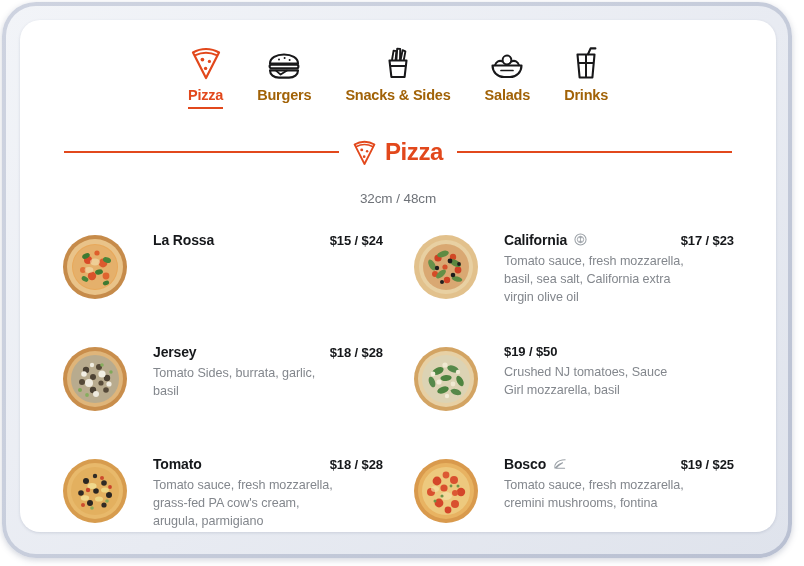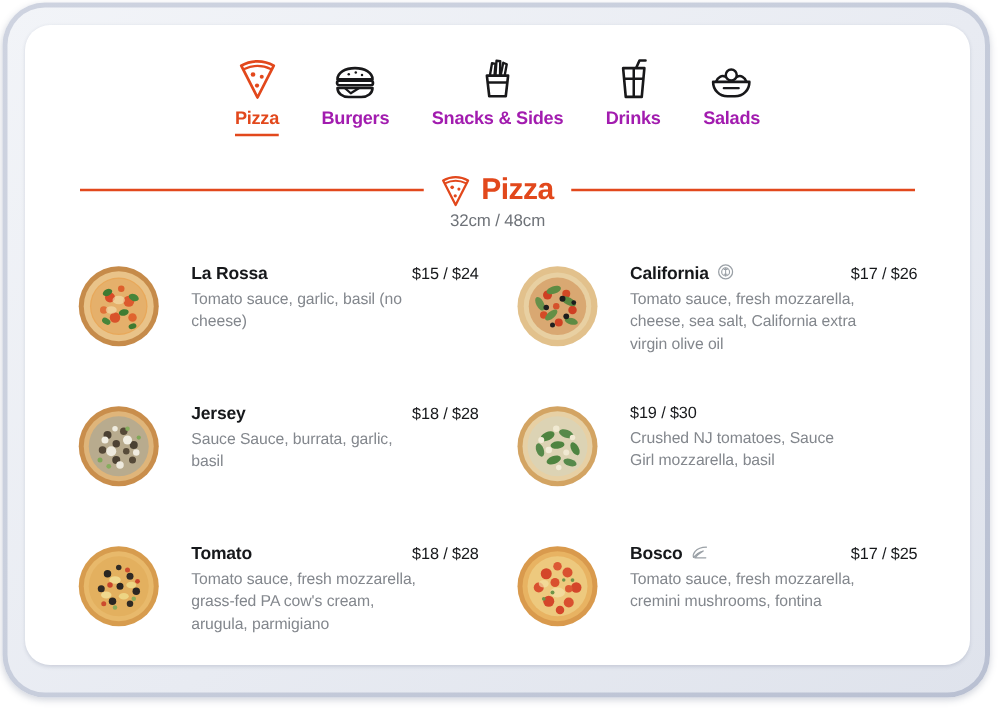--- a/index.html
+++ b/index.html
@@ -67,21 +67,21 @@
   .nav-icon {
     height: 36px;
     display: flex;
     align-items: flex-end;
     justify-content: center;
     margin-bottom: 7px;
   }
   .nav-label {
     font-size: 14.5px;
     font-weight: bold;
-    color: #a21caf;
+    color: #a16207;
     letter-spacing: -0.2px;
     padding-bottom: 3px;
     border-bottom: 2px solid transparent;
     line-height: 1.15;
   }
   .nav-tab.active .nav-label {
     color: #e2481c;
     border-bottom-color: #e2481c;
   }
 
@@ -107,21 +107,21 @@
     font-size: 24px;
     font-weight: bold;
     color: #e2481c;
     letter-spacing: -0.4px;
     line-height: 1;
   }
   #section-subtitle {
     text-align: center;
     font-size: 13.5px;
     color: #6e7278;
-    margin-top: 3px;
+    margin-top: 25px;
     letter-spacing: -0.1px;
   }
 
   
   #menu-grid {
     display: grid;
     grid-template-columns: 1fr 1fr;
     column-gap: 30px;
     row-gap: 0;
     margin: 16px 42px 0 42px;
@@ -161,21 +161,21 @@
   }
   .item-name {
     font-size: 14px;
     font-weight: bold;
     color: #16181b;
     letter-spacing: -0.15px;
     white-space: nowrap;
   }
   .item-price {
     font-size: 13px;
-    font-weight: normal;
+    font-weight: bold;
     color: #16181b;
     white-space: nowrap;
     flex: 0 0 auto;
     letter-spacing: -0.1px;
   }
   .item-desc {
     font-size: 12.6px;
     color: #83878d;
     line-height: 1.45;
     margin-top: 4px;
@@ -229,41 +229,41 @@
               <path d="M9 14 L10.6 4.6 L13.4 5.1 L12.6 14" fill="none" stroke="#18181a" stroke-width="1.9" stroke-linejoin="round"></path>
               <path d="M13.4 14 L14.2 2.6 L17.2 3 L17 14" fill="none" stroke="#18181a" stroke-width="1.9" stroke-linejoin="round"></path>
               <path d="M17.6 14 L19.6 4.2 L22.4 5.4 L20.8 14" fill="none" stroke="#18181a" stroke-width="1.9" stroke-linejoin="round"></path>
             </svg>
           </span>
           <span class="nav-label">Snacks &amp; Sides</span>
         </div>
 
         <div class="nav-tab">
           <span class="nav-icon">
-            <svg width="26" height="34" viewBox="0 0 26 34">
-              <path d="M4.5 8.5 L21.5 8.5 L19.4 31.5 L6.6 31.5 Z" fill="none" stroke="#18181a" stroke-width="2.1" stroke-linejoin="round"></path>
-              <line x1="5.2" y1="17" x2="20.8" y2="17" stroke="#18181a" stroke-width="2"></line>
-              <line x1="13" y1="9" x2="13" y2="31" stroke="#18181a" stroke-width="2"></line>
-              <path d="M15 8.2 L17.6 2.4 L22.4 2.4" fill="none" stroke="#18181a" stroke-width="2.1" stroke-linejoin="round" stroke-linecap="round"></path>
-            </svg>
-          </span>
-          <span class="nav-label">Drinks</span>
-        </div>
-
-        <div class="nav-tab">
-          <span class="nav-icon">
             <svg width="34" height="28" viewBox="0 0 34 28">
               <path d="M2.5 13.5 L31.5 13.5 C31.5 20 26.5 25 20 25 L14 25 C7.5 25 2.5 20 2.5 13.5 Z" fill="none" stroke="#18181a" stroke-width="2.1" stroke-linejoin="round"></path>
               <path d="M5 13.2 C6.2 9.6 9.4 8 12.2 9.4" fill="none" stroke="#18181a" stroke-width="2" stroke-linecap="round"></path>
               <path d="M29 13.2 C27.8 9.6 24.6 8 21.8 9.4" fill="none" stroke="#18181a" stroke-width="2" stroke-linecap="round"></path>
               <circle cx="17" cy="8" r="4.4" fill="none" stroke="#18181a" stroke-width="2"></circle>
               <path d="M11 18.5 L23 18.5" fill="none" stroke="#18181a" stroke-width="1.7" stroke-linecap="round"></path>
             </svg>
           </span>
           <span class="nav-label">Salads</span>
+        </div>
+
+        <div class="nav-tab">
+          <span class="nav-icon">
+            <svg width="26" height="34" viewBox="0 0 26 34">
+              <path d="M4.5 8.5 L21.5 8.5 L19.4 31.5 L6.6 31.5 Z" fill="none" stroke="#18181a" stroke-width="2.1" stroke-linejoin="round"></path>
+              <line x1="5.2" y1="17" x2="20.8" y2="17" stroke="#18181a" stroke-width="2"></line>
+              <line x1="13" y1="9" x2="13" y2="31" stroke="#18181a" stroke-width="2"></line>
+              <path d="M15 8.2 L17.6 2.4 L22.4 2.4" fill="none" stroke="#18181a" stroke-width="2.1" stroke-linejoin="round" stroke-linecap="round"></path>
+            </svg>
+          </span>
+          <span class="nav-label">Drinks</span>
         </div>
       </div>
 
       <div id="section-header">
         <div class="rule"></div>
         <div id="section-title-wrap">
           <span>
             <svg width="23" height="27" viewBox="0 0 30 34" style="display:block;">
               <path d="M15 3 C22 3 28 6.5 28 6.5 L15 32 L2 6.5 C2 6.5 8 3 15 3 Z" fill="none" stroke="#e2481c" stroke-width="2.4" stroke-linejoin="round"></path>
               <path d="M4.5 9.2 C8 7.4 11.6 6.7 15 6.7 C18.4 6.7 22 7.4 25.5 9.2" fill="none" stroke="#e2481c" stroke-width="2" stroke-linecap="round"></path>
@@ -302,21 +302,20 @@
               <ellipse cx="27" cy="36" rx="4.4" ry="3" fill="#f4e2b4" opacity="0.6"></ellipse>
             </svg>
           </div>
           <div class="item-body">
             <div class="item-top">
               <div class="item-name-wrap">
                 <span class="item-name">La Rossa</span>
               </div>
               <span class="item-price">$15 / $24</span>
             </div>
-            <div class="item-desc">Tomato sauce, garlic, basil (no cheese)</div>
           </div>
         </div>
 
         <div class="menu-item">
           <div class="thumb">
             <svg width="66" height="66" viewBox="0 0 66 66">
               <circle cx="33" cy="33" r="32" fill="#e2c18c"></circle>
               <circle cx="33" cy="33" r="27" fill="#e8d0a2"></circle>
               <circle cx="33" cy="33" r="23" fill="#d9a872"></circle>
               <circle cx="25" cy="24" r="3.6" fill="#cf3f23"></circle>
@@ -342,23 +341,23 @@
               <div class="item-name-wrap">
                 <span class="item-name">California</span>
                 <span class="badge-icon">
                   <svg width="13" height="13" viewBox="0 0 14 14">
                     <circle cx="7" cy="7" r="6" fill="none" stroke="#9aa0a6" stroke-width="1.1"></circle>
                     <circle cx="7" cy="7" r="3.4" fill="none" stroke="#9aa0a6" stroke-width="1"></circle>
                     <path d="M7 3.6 L7 10.4 M5.6 5 L8.4 5 M5.6 9 L8.4 9" stroke="#9aa0a6" stroke-width="0.9" stroke-linecap="round"></path>
                   </svg>
                 </span>
               </div>
-              <span class="item-price">$17 / $26</span>
+              <span class="item-price">$17 / $23</span>
             </div>
-            <div class="item-desc">Tomato sauce, fresh mozzarella, cheese, sea salt, California extra virgin olive oil</div>
+            <div class="item-desc">Tomato sauce, fresh mozzarella, basil, sea salt, California extra virgin olive oil</div>
           </div>
         </div>
 
         <div class="menu-item">
           <div class="thumb">
             <svg width="66" height="66" viewBox="0 0 66 66">
               <circle cx="33" cy="33" r="32" fill="#c98e4c"></circle>
               <circle cx="33" cy="33" r="28" fill="#dfb57a"></circle>
               <circle cx="33" cy="33" r="24" fill="#b8ab8e"></circle>
               <circle cx="24" cy="24" r="3.2" fill="#4b4133"></circle>
@@ -381,21 +380,21 @@
               <circle cx="25" cy="49" r="1.9" fill="#86ad5e"></circle>
             </svg>
           </div>
           <div class="item-body">
             <div class="item-top">
               <div class="item-name-wrap">
                 <span class="item-name">Jersey</span>
               </div>
               <span class="item-price">$18 / $28</span>
             </div>
-            <div class="item-desc">Sauce Sauce, burrata, garlic, basil</div>
+            <div class="item-desc">Tomato Sides, burrata, garlic, basil</div>
           </div>
         </div>
 
         <div class="menu-item">
           <div class="thumb">
             <svg width="66" height="66" viewBox="0 0 66 66">
               <circle cx="33" cy="33" r="32" fill="#d3a463"></circle>
               <circle cx="33" cy="33" r="28" fill="#e7d0a4"></circle>
               <circle cx="33" cy="33" r="24" fill="#dcd3b4"></circle>
               <ellipse cx="25" cy="25" rx="6" ry="3.4" fill="#4e8440" transform="rotate(-25 25 25)"></ellipse>
@@ -408,21 +407,21 @@
               <circle cx="32" cy="19" r="2.6" fill="#f0e9d2"></circle>
               <circle cx="20" cy="28" r="2.4" fill="#f2ecd8"></circle>
               <circle cx="45" cy="26" r="2.2" fill="#f0e9d2"></circle>
               <circle cx="26" cy="36" r="2.6" fill="#f2ecd8"></circle>
               <circle cx="40" cy="38" r="2.4" fill="#f0e9d2"></circle>
               <circle cx="34" cy="50" r="2.2" fill="#f2ecd8"></circle>
             </svg>
           </div>
           <div class="item-body">
             <div class="item-top">
-              <span class="item-price">$19 / $30</span>
+              <span class="item-price">$19 / $50</span>
             </div>
             <div class="item-desc">Crushed NJ tomatoes, Sauce Girl mozzarella, basil</div>
           </div>
         </div>
 
         <div class="menu-item">
           <div class="thumb">
             <svg width="66" height="66" viewBox="0 0 66 66">
               <circle cx="33" cy="33" r="32" fill="#d79c4e"></circle>
               <circle cx="33" cy="33" r="28" fill="#e8b96b"></circle>
@@ -485,21 +484,21 @@
           <div class="item-body">
             <div class="item-top">
               <div class="item-name-wrap">
                 <span class="item-name">Bosco</span>
                 <span class="badge-icon">
                   <svg width="14" height="12" viewBox="0 0 16 14">
                     <path d="M14 2 C11 2 6 3 3.5 6 C1.6 8.2 1.6 10.6 2 11.6 C4 9 7.6 6.6 11 5.6 C8.4 7.2 5 9.8 3.2 12 L13.4 12" fill="none" stroke="#9aa0a6" stroke-width="1.2" stroke-linejoin="round" stroke-linecap="round"></path>
                   </svg>
                 </span>
               </div>
-              <span class="item-price">$17 / $25</span>
+              <span class="item-price">$19 / $25</span>
             </div>
             <div class="item-desc">Tomato sauce, fresh mozzarella, cremini mushrooms, fontina</div>
           </div>
         </div>
 
       </div>
     </div>
   </div>
 </div>
 

